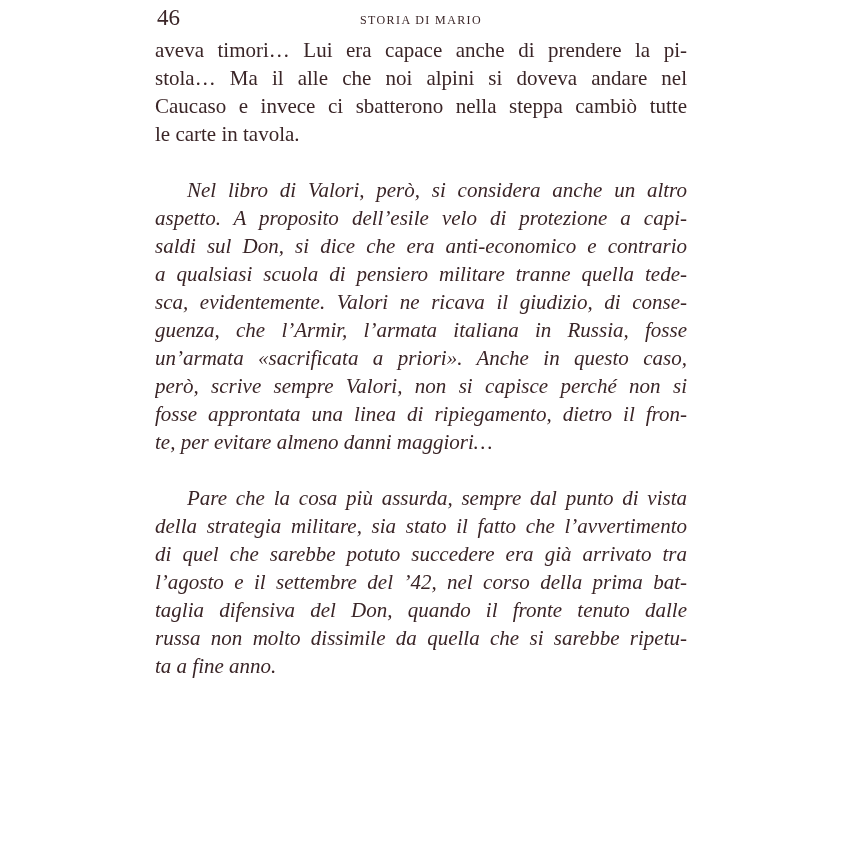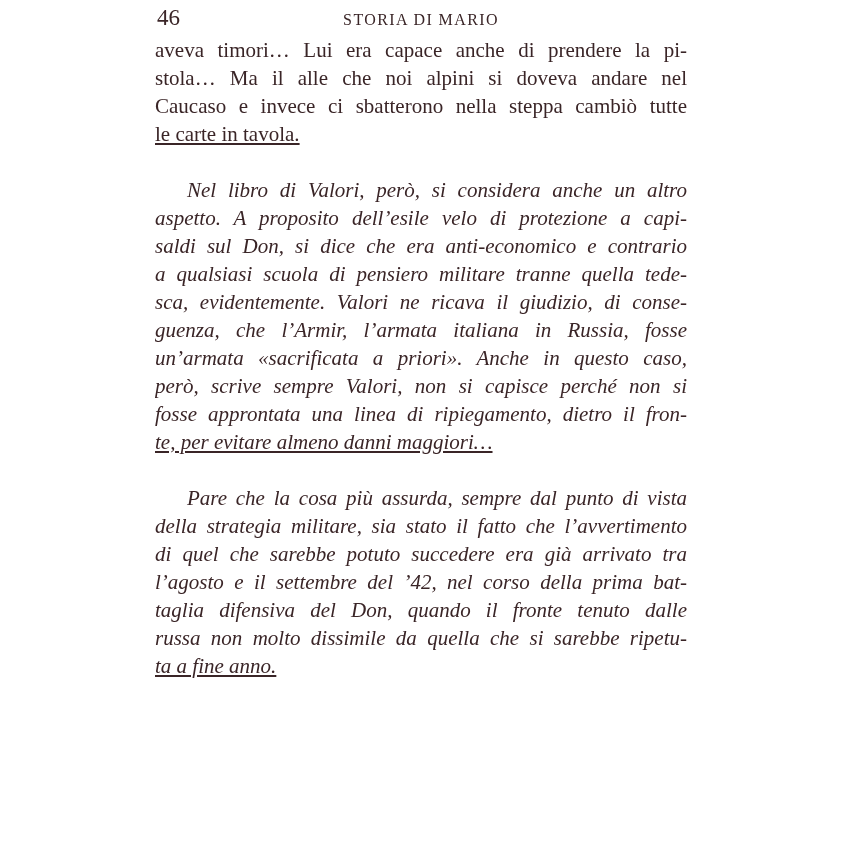--- a/index.html
+++ b/index.html
@@ -30,21 +30,21 @@
   .page-number {
     position: absolute;
     left: 2px;
     top: 0;
     font-size: 23px;
     line-height: 26px;
     font-variant-numeric: oldstyle-nums;
   }
   .running-title {
     text-align: center;
-    font-size: 16px;
+    font-size: 12px;
     line-height: 26px;
     letter-spacing: 1.4px;
     padding-top: 2px;
   }
   .text-block {
     position: absolute;
     left: 155px;
     top: 36px;
     width: 532px;
   }
@@ -58,21 +58,20 @@
     line-height: 28px;
     height: 28px;
     text-align: justify;
     text-align-last: justify;
     overflow: hidden;
   }
   .line.indent { text-indent: 32px; }
   .line.last {
     text-align: left;
     text-align-last: left;
-    text-decoration: underline;
   }
 </style>
 </head>
 <body style="color: rgb(58, 37, 39); background: rgb(255, 255, 255);">
 
 <div class="page">
   <div class="page-header">
     <span class="page-number">46</span>
     <div class="running-title">STORIA DI MARIO</div>
   </div>

